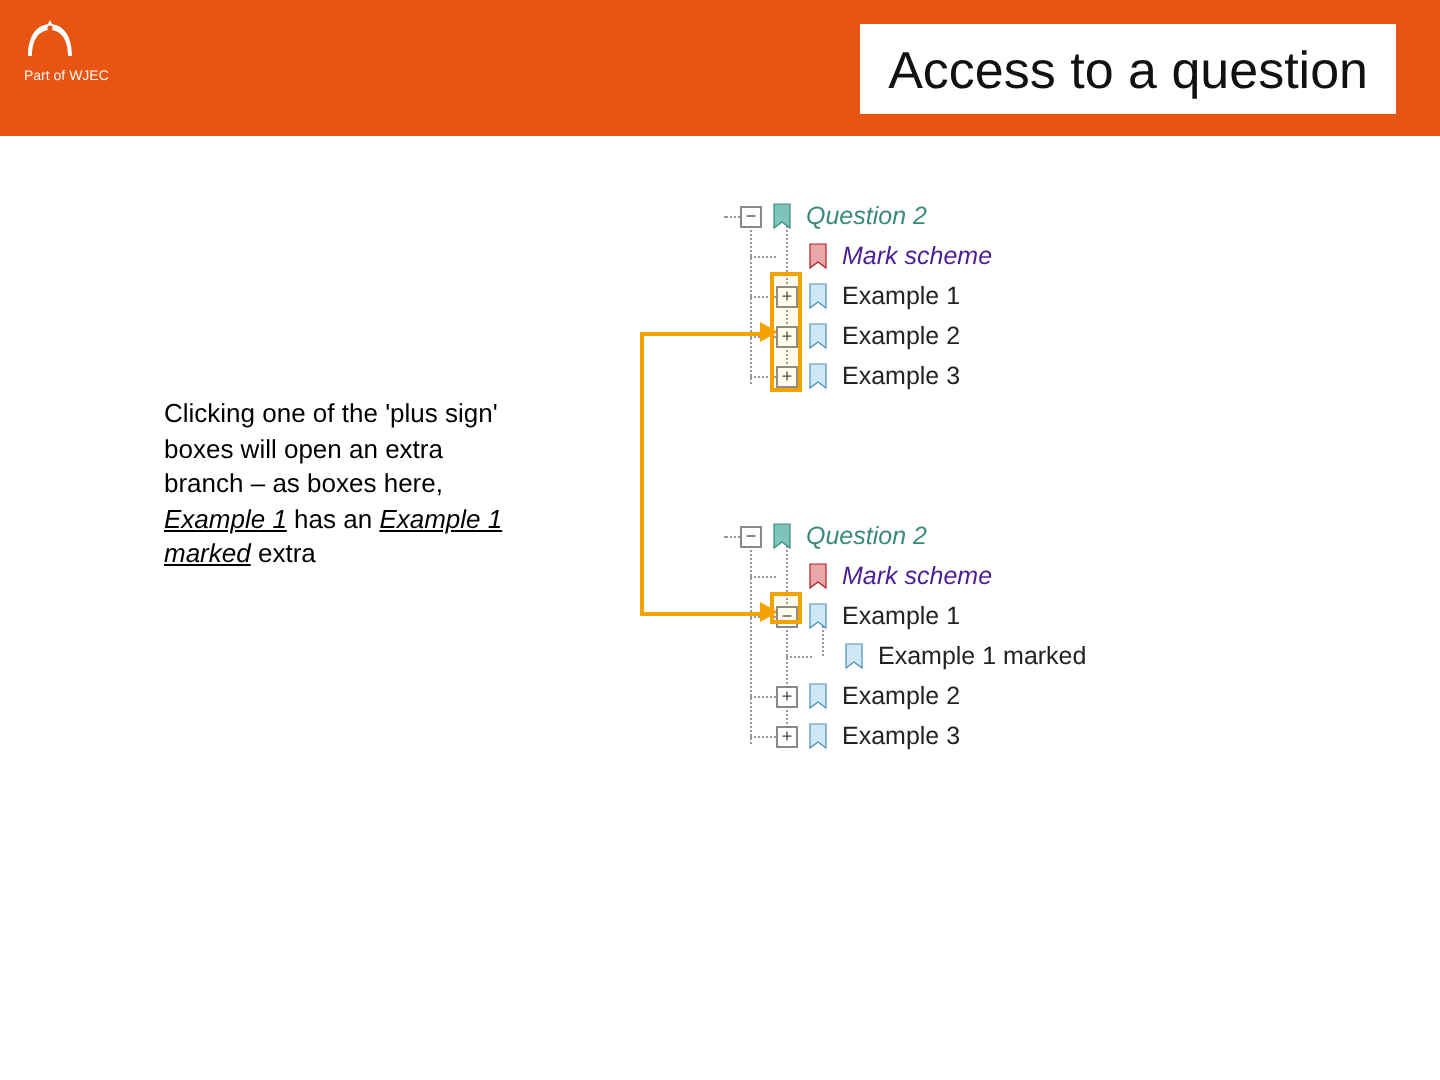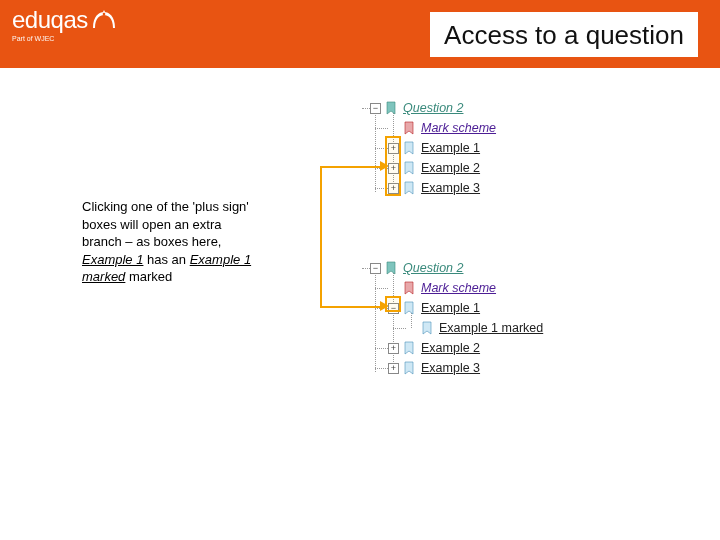--- a/index.html
+++ b/index.html
@@ -112,21 +112,21 @@
   }
   .expander.none { border: none; background: transparent; }
   .bookmark {
     width: 13px;
     height: 14px;
     display: inline-block;
     margin-right: 5px;
     position: relative;
     z-index: 2;
   }
-  .label { position: relative; z-index: 2; text-decoration: underline; }
+  .label { position: relative; z-index: 2; }
   .q-label { color: #3a8a7c; font-style: italic; font-weight: 500; }
   .ms-label { color: #4c1d95; font-style: italic; font-weight: 500; }
   .ex-label { color: #222; }
   .indent-0 { padding-left: 0; }
   .indent-1 { padding-left: 18px; }
   .indent-2 { padding-left: 36px; }
   .highlight {
     position: absolute;
     border: 2px solid #f4a200;
     background: rgba(255,200,0,0.06);
@@ -154,40 +154,39 @@
     border-bottom: 5px solid transparent;
     border-left: 9px solid #f4a200;
   }
 </style>
 </head>
 <body>
 
 <div class="header">
   <div class="logo">
     <div class="logo-top">
-      <span class="logo-text">eduqas</span>
       <span class="logo-icon">
         <svg viewBox="0 0 26 22">
             <path d="M2 20 C2 8 8 4 13 4 C18 4 24 8 24 20 L22 20 C22 10 17 7 13 7 C9 7 4 10 4 20 Z" fill="#fff"></path>
             <path d="M12 4 L13 2 L14 4 Z" fill="#fff"></path>
             <circle cx="13" cy="6" r="1.3" fill="#e85412"></circle>
           </svg>
       </span>
     </div>
     <div class="logo-sub">Part of WJEC</div>
   </div>
   <div class="title-wrap">
     <div class="title">Access to a question</div>
   </div>
 </div>
 
 <div class="content">
 
   <div class="callout">
-    <span>Clicking one of the 'plus sign' boxes will open an extra branch – as boxes here, </span><em>Example 1</em><span> has an </span><em>Example 1 marked</em><span> marked</span>
+    <span>Clicking one of the 'plus sign' boxes will open an extra branch – as boxes here, </span><em>Example 1</em><span> has an </span><em>Example 1 marked</em><span> extra</span>
   </div>
 
   <div class="tree top">
     <div class="connector-v" style="left:5px; top:10px; height:84px;"></div>
     <div class="connector-v" style="left:23px; top:10px; height:74px;"></div>
 
     <div class="tree-row indent-0">
       <div class="connector-h" style="left:-8px; top:10px; width:8px;"></div>
       <span class="expander">−</span>
       <span class="bookmark"><svg viewBox="0 0 13 14">

